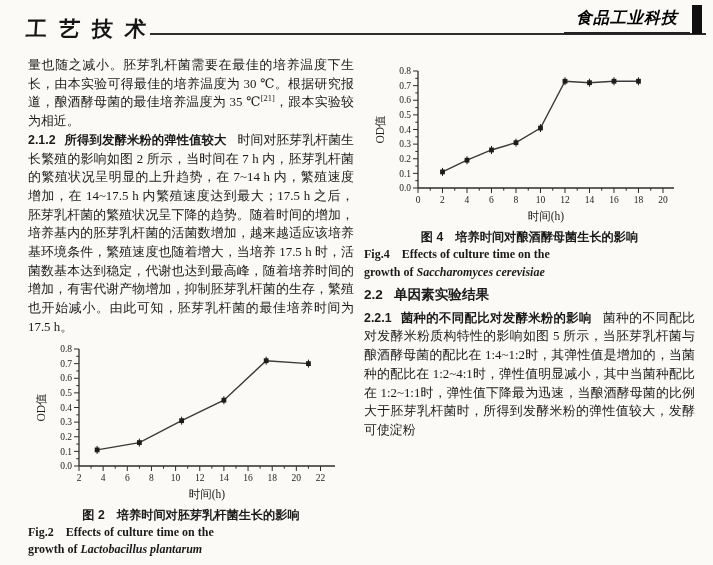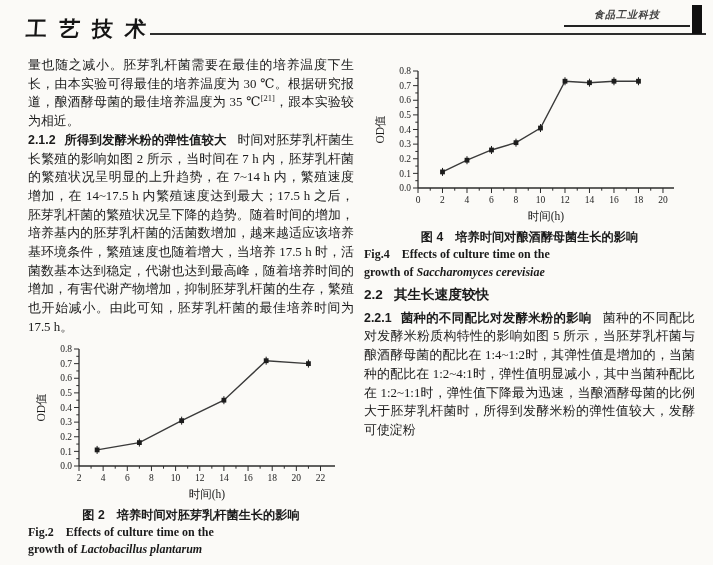--- a/index.html
+++ b/index.html
@@ -5,22 +5,22 @@
   html,body{margin:0;padding:0;background:#d9d9d9;}
   .page{position:relative;width:713px;height:565px;background:#fbfaf7;overflow:hidden;
         font-family:"Liberation Serif","DejaVu Serif",serif;color:#1a1a1a;}
 
   
   .brand-left{position:absolute;left:26px;top:15px;font-size:21px;font-weight:bold;
               letter-spacing:12px;transform:skewX(-4deg);color:#151515;}
   .rule-main{position:absolute;left:150px;top:33px;width:556px;height:2px;background:#2e2e2e;}
   .issue{position:absolute;left:377px;top:36px;font-style:italic;font-size:13.5px;letter-spacing:.3px;}
   .journal-logo{position:absolute;left:564px;top:8px;width:126px;text-align:center;
-                font-size:10px;font-weight:bold;font-style:italic;letter-spacing:1px;
-                border-bottom:2px solid #222;padding-bottom:3px;color:#404040;}
+                font-size:16px;font-weight:bold;font-style:italic;letter-spacing:1px;
+                border-bottom:2px solid #222;padding-bottom:3px;color:#000000;}
   .logo-bar{position:absolute;left:692px;top:5px;width:10px;height:29px;background:#101010;}
 
   
   .col{position:absolute;top:56px;font-size:12.9px;line-height:18.7px;text-align:justify;}
   .col-left{left:28px;width:326px;}
   .col-right{left:364px;width:331px;}
   p{margin:0;}
   sup{font-size:8.5px;line-height:0;vertical-align:super;}
   .h3num,.h3title{font-family:"Liberation Sans","DejaVu Sans",sans-serif;font-weight:bold;font-size:12.4px;}
   .h3num{margin-right:9px;}
@@ -222,17 +222,17 @@
           <text x="174" y="158" text-anchor="middle" font-size="11.5" fill="#1a1a1a">时间(h)</text>
           <text text-anchor="middle" font-size="11.5" fill="#1a1a1a" transform="translate(12 67.5) rotate(-90)">OD值</text>
         </svg>
       <figcaption>
         <div class="cap-zh">图 4　培养时间对酿酒酵母菌生长的影响</div>
         <div class="cap-en">Fig.4　Effects of culture time on the</div>
         <div class="cap-en"><span>growth of </span><span class="species">Saccharomyces cerevisiae</span></div>
       </figcaption>
     </figure>
 
-    <div class="h2row"><span class="h2num">2.2</span><span>其生长速度较快</span></div>
+    <div class="h2row"><span class="h2num">2.2</span><span>单因素实验结果</span></div>
     <p><span class="h3num">2.2.1</span><span class="h3title">菌种的不同配比对发酵米粉的影响</span><span>菌种的不同配比对发酵米粉质构特性的影响如图 5 所示，当胚芽乳杆菌与酿酒酵母菌的配比在 1:4~1:2时，其弹性值是增加的，当菌种的配比在 1:2~4:1时，弹性值明显减小，其中当菌种配比在 1:2~1:1时，弹性值下降最为迅速，当酿酒酵母菌的比例大于胚芽乳杆菌时，所得到发酵米粉的弹性值较大，发酵可使淀粉</span></p>
   </div>
 
 </div>
 
 </body></html>

